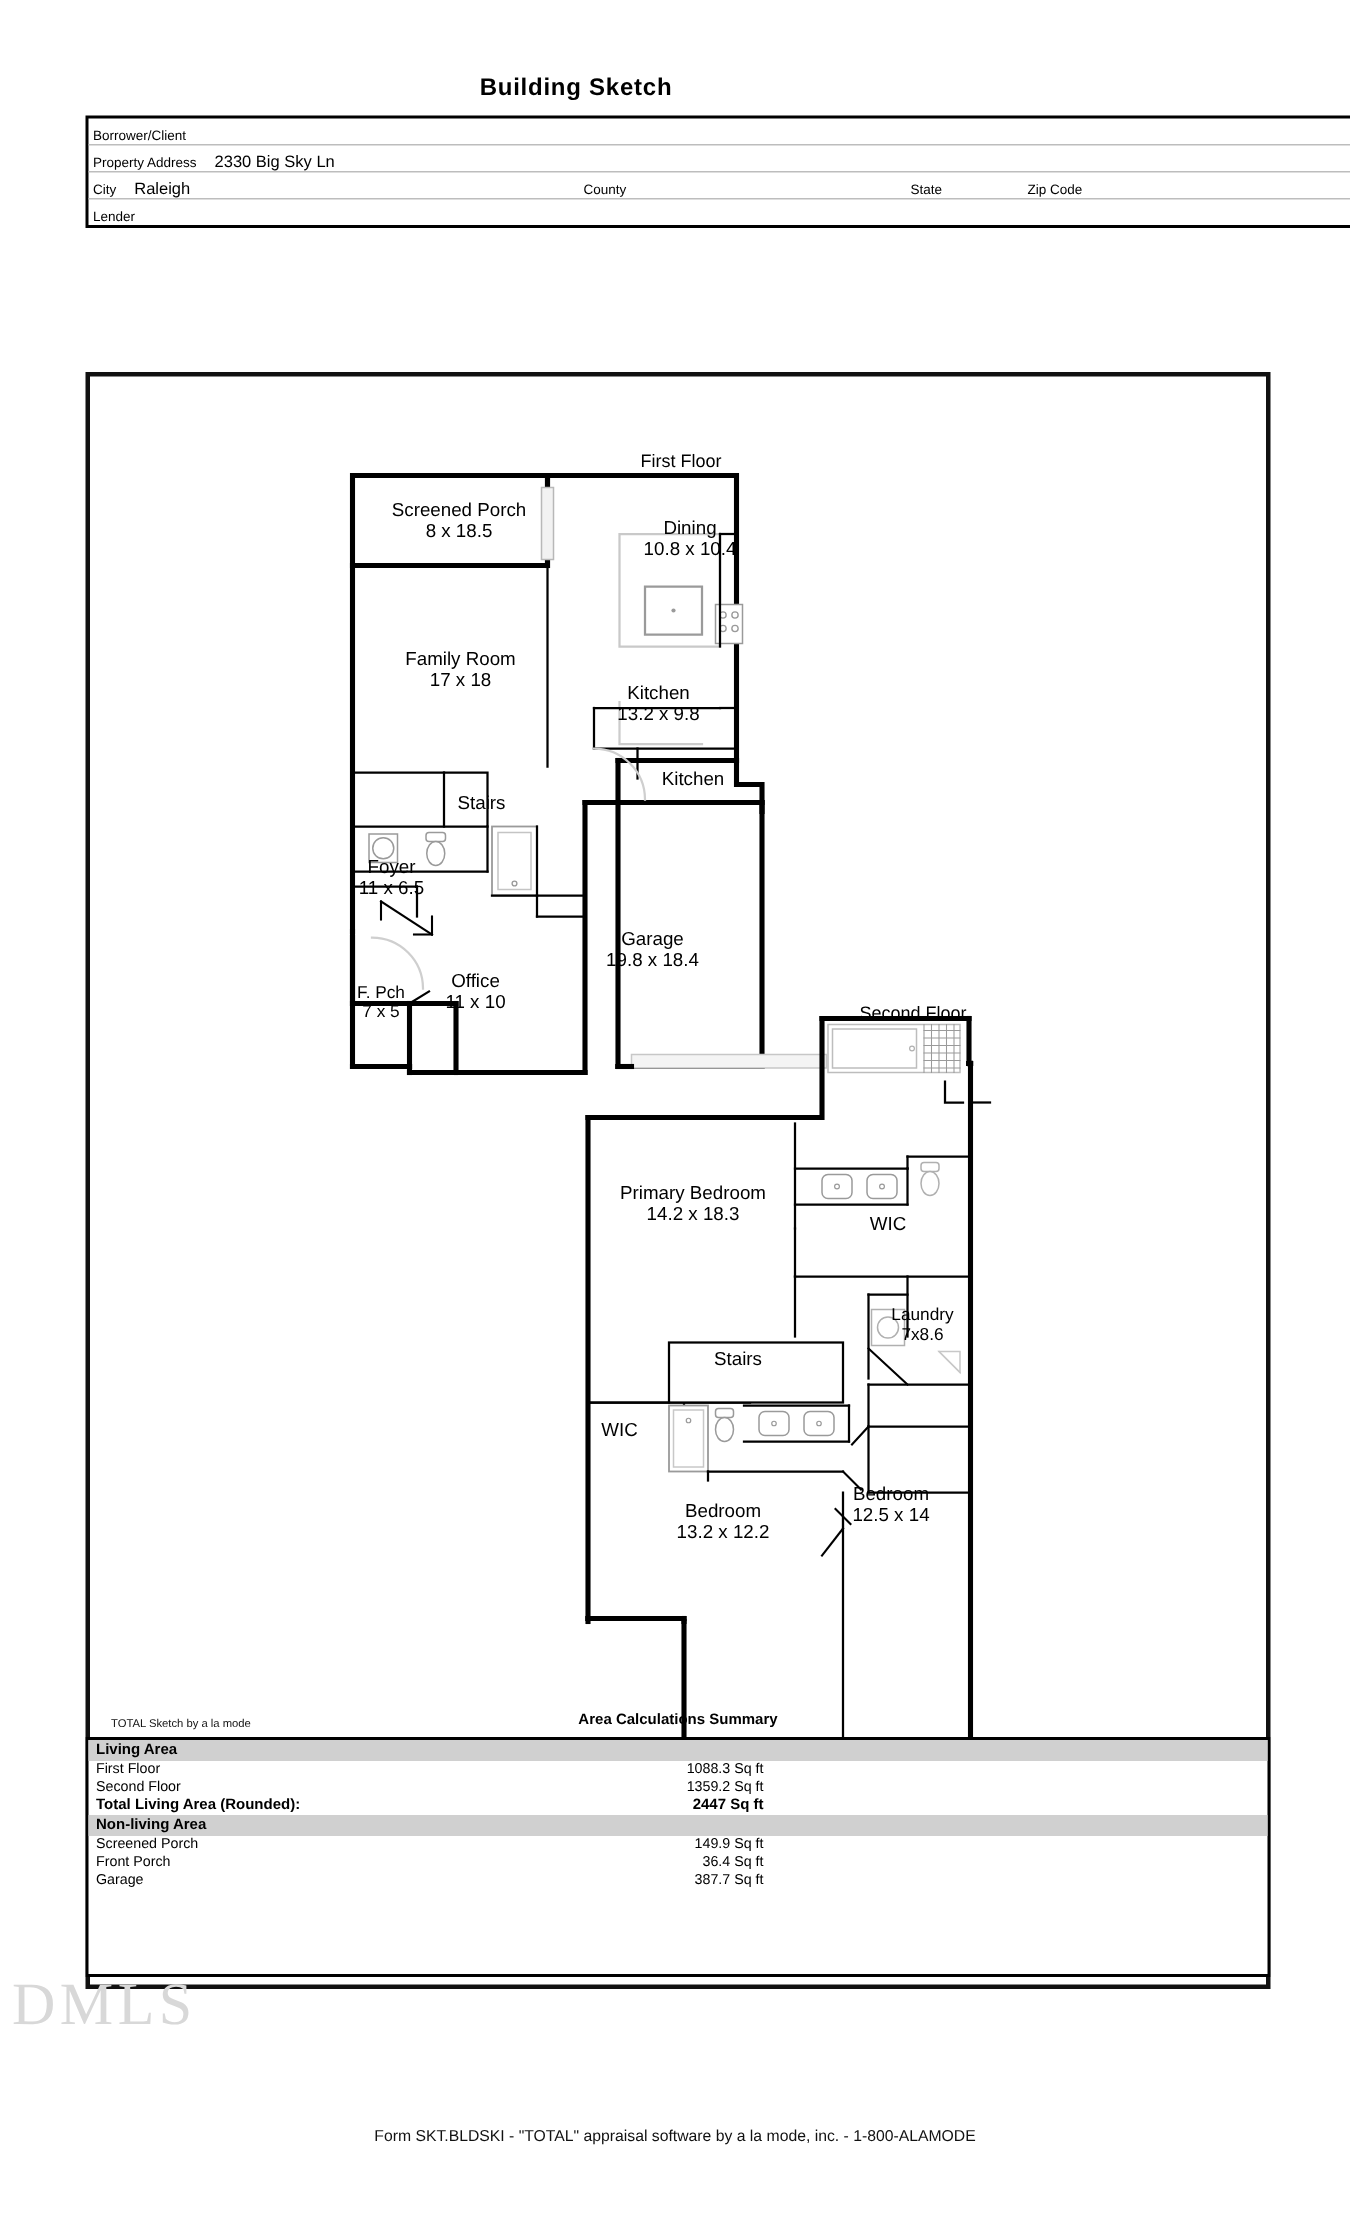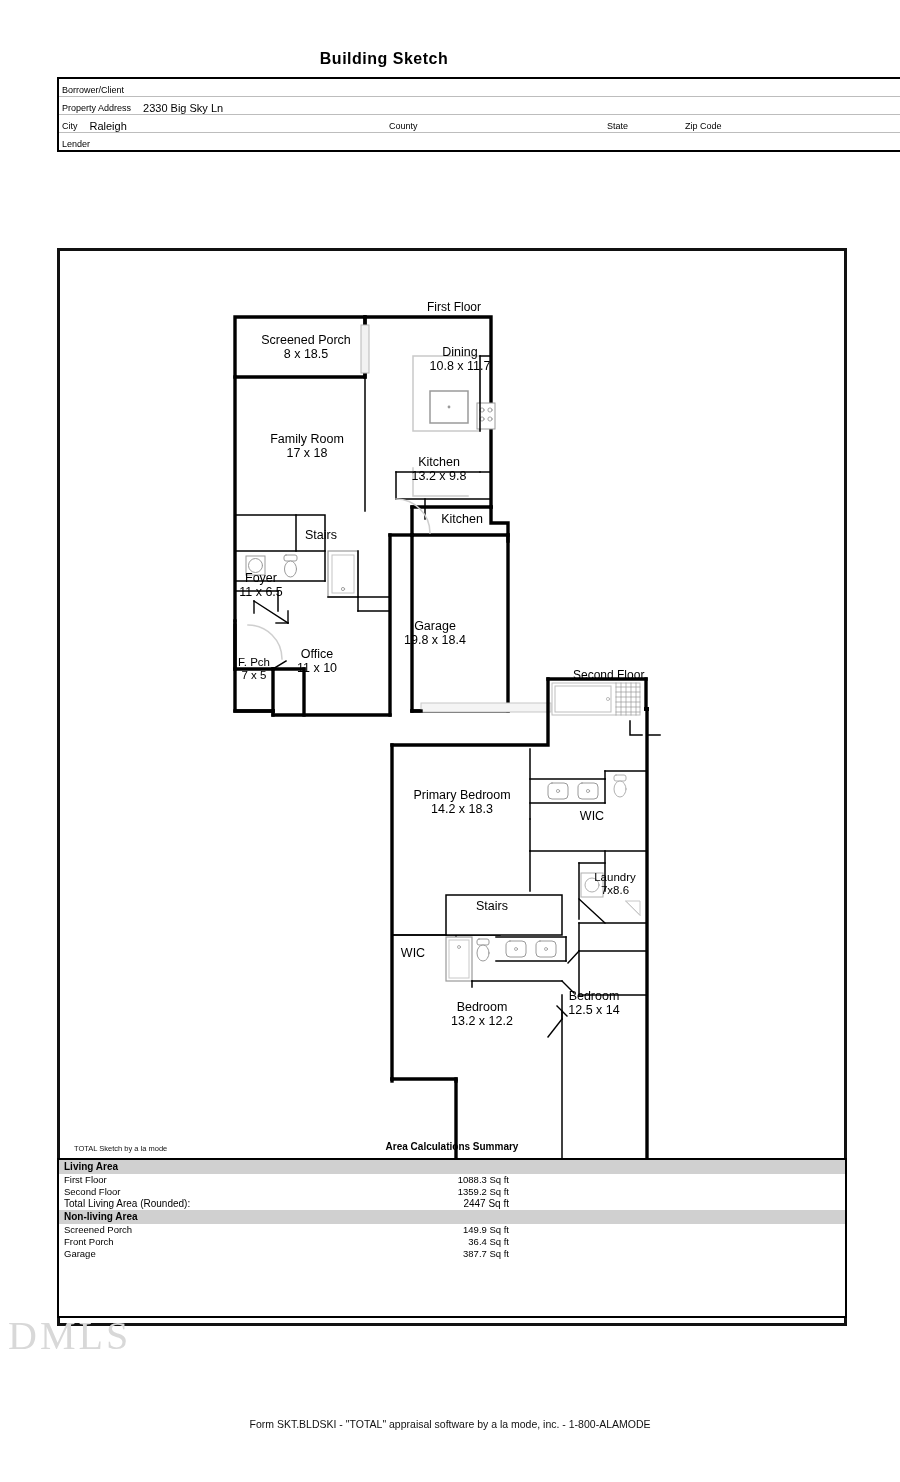--- a/index.html
+++ b/index.html
@@ -139,21 +139,21 @@
     height: 12px;
     line-height: 12px;
   }
   .area-row {
     position: relative;
     height: 12px;
     line-height: 12px;
     font-size: 9.5px;
     padding-left: 5px;
   }
-  .area-row.bold { font-weight: normal; font-size: 10px; }
+  .area-row.bold { font-weight: bold; font-size: 10px; }
   .area-val {
     position: absolute;
     left: 300px;
     width: 150px;
     text-align: right;
   }
   .pad-bottom { height: 56px; }
 
   
   #footer-text {
@@ -439,21 +439,21 @@
 
   <div class="floor-title" style="left:367px; top:49px;">First Floor</div>
 
   <div class="room-label" style="left:246px; top:82px;">
     <div>Screened Porch</div>
     <div>8 x 18.5</div>
   </div>
 
   <div class="room-label" style="left:354px; top:94px;margin-left:46px;">
     <div>Dining</div>
-    <div>10.8 x 11.7</div>
+    <div>10.8 x 10.4</div>
   </div>
 
   <div class="room-label" style="left:247px; top:181px;">
     <div>Family Room</div>
     <div>17 x 18</div>
   </div>
 
   <div class="room-label" style="left:379px; top:204px;">
     <div>Kitchen</div>
     <div>13.2 x 9.8</div>

